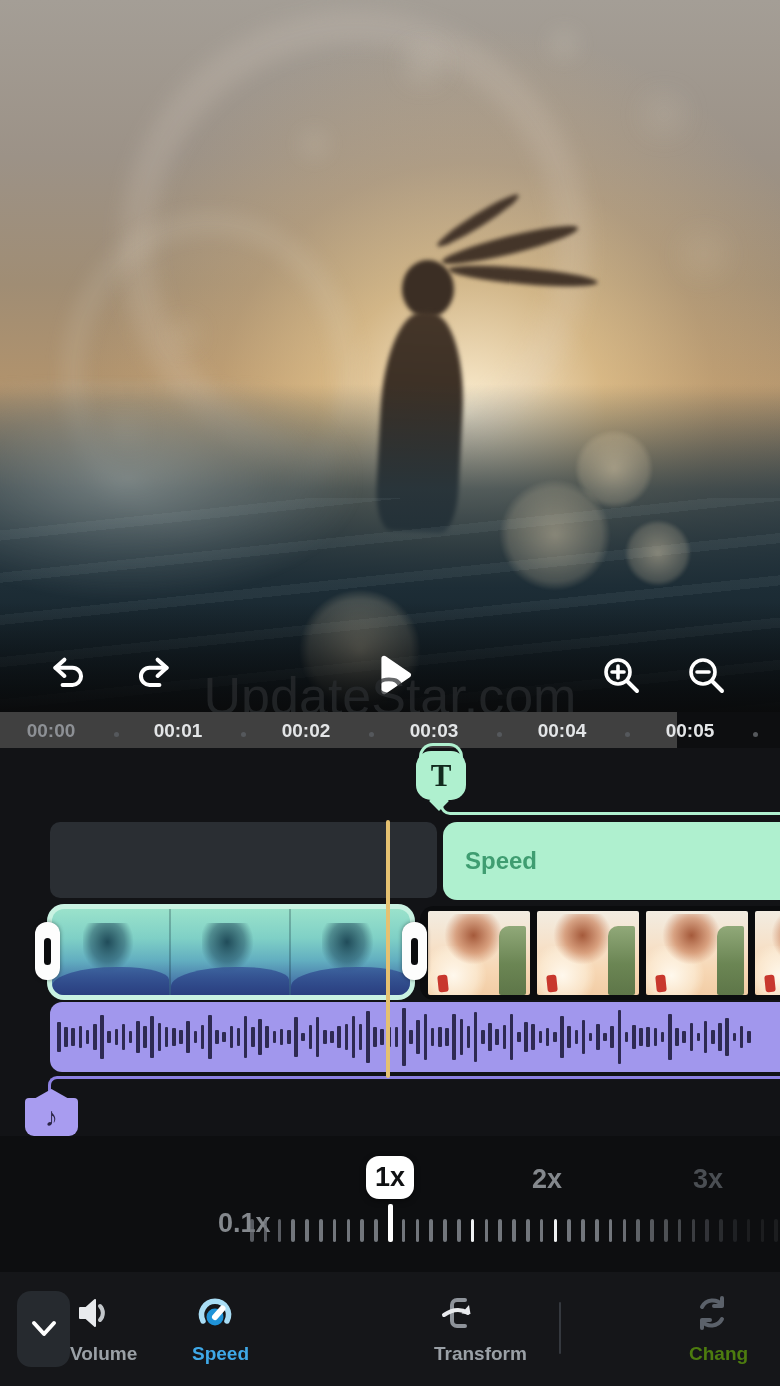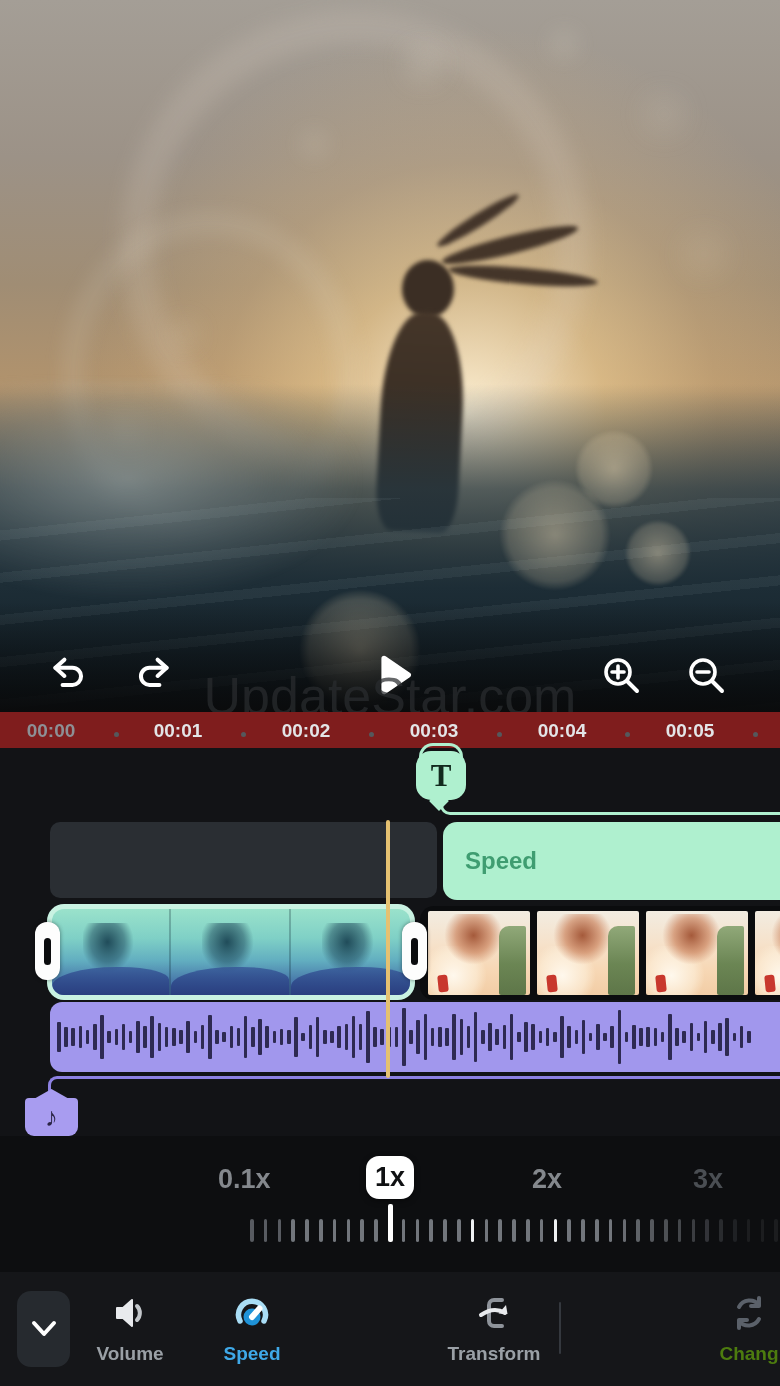--- a/index.html
+++ b/index.html
@@ -46,21 +46,21 @@
 
   .hero-title { position:absolute; left:0; top:40px; width:100%; text-align:center; color:#fcfcfc;
     font-size:66px; font-weight:700; line-height:92px; letter-spacing:.5px; text-shadow:0 1px 6px rgba(60,55,45,.35); }
 
   
   .ptool { position:absolute; top:656px; cursor:pointer; }
   .watermark { position:absolute; left:0; top:666px; width:780px; text-align:center;
     font-size:52px; color:rgba(42,45,47,0.72); letter-spacing:0; font-weight:400; pointer-events:none; }
 
   
-  .ruler { position:absolute; left:0; top:712px; width:780px; height:36px; background:#7f1d1d; }
+  .ruler { position:absolute; left:0; top:712px; width:677px; height:36px; background:#404040; }
   .ruler .time { position:absolute; top:8px; width:84px; text-align:center; font-size:19px; font-weight:700; color:#e3e5e7; }
   .ruler .time.first { color:#8d9095; }
   .ruler .dot { position:absolute; top:20px; width:5px; height:5px; border-radius:50%; background:#55585c; }
 
   
   .timeline { position:absolute; left:0; top:748px; width:780px; height:388px; background:#121316; }
 
   .tbadge-arc { position:absolute; left:419px; top:-5px; width:44px; height:20px;
     border:3px solid #aff0cf; border-bottom:none; border-radius:14px 14px 0 0; }
   .tbadge { position:absolute; left:416px; top:3px; width:50px; height:49px; background:#aff0cf;
@@ -116,34 +116,34 @@
   .mbadge { position:absolute; left:25px; top:350px; width:53px; height:38px; background:#a89cf0;
     border-radius:4px 4px 9px 9px; display:flex; align-items:center; justify-content:center;
     font-size:26px; font-weight:700; color:#2b2546; z-index:21; cursor:pointer; }
 
   .playhead { position:absolute; left:386px; top:72px; width:4px; height:258px; background:#e5c171;
     border-radius:2px; z-index:30; }
 
   
   .speed-panel { position:absolute; left:0; top:1136px; width:780px; height:136px; background:#0d0e10; }
   .sp-label { position:absolute; top:28px; font-size:27px; font-weight:700; color:#84888d; cursor:pointer; }
-  .sp-01 { left:218px; } .sp-2 { left:532px; } .sp-3 { left:693px; color:#4a4e53; }
+  .sp-01 { left:218px;margin-top:44px; } .sp-2 { left:532px; } .sp-3 { left:693px; color:#4a4e53; }
   .sp-pill { position:absolute; left:366px; top:20px; width:48px; height:43px; background:#ffffff;
     border-radius:13px; display:flex; align-items:center; justify-content:center;
     font-size:27px; font-weight:700; color:#101113; cursor:pointer; box-shadow:0 2px 6px rgba(0,0,0,.4); }
   .ticks { position:absolute; left:250px; top:68px; width:530px; height:44px; cursor:ew-resize; }
   .tick { position:absolute; top:15px; width:3.5px; height:23px; background:#72767c; border-radius:2px; }
   .tick.center { top:0; width:4.5px; height:38px; background:#ffffff; }
   .tick.bright { background:#eef0f2; }
 
   
   .bottom-bar { position:absolute; left:0; top:1272px; width:780px; height:114px; background:#151619; }
   .collapse-btn { position:absolute; left:17px; top:19px; width:53px; height:76px; background:#262a2f;
     border-radius:14px; display:flex; align-items:center; justify-content:center; cursor:pointer; }
-  .tool { position:absolute; top:18px; width:120px; display:flex; flex-direction:column; align-items:center; gap:7px; cursor:pointer; }
+  .tool { position:absolute; top:18px; width:120px; display:flex; flex-direction:column; gap:7px; cursor:pointer; }
   .tool .lbl { font-size:19px; font-weight:700; color:#9aa0a6; white-space:nowrap; }
   .tool.active .lbl { color:#3fa9e8; }
   .tool.dim .lbl { color:#4d7c0f; }
   .t-volume { left:70px; } .t-speed { left:192px; } .t-crop { left:313px; }
   .t-transform { left:434px; } .t-split { left:568px; } .t-change { left:689px; }
   .toolbar-divider { position:absolute; left:559px; top:30px; width:2px; height:52px; background:#34383e; border-radius:1px; }
   .icon-box { width:46px; height:46px; display:flex; align-items:center; justify-content:center; }
 </style>
 </head>
 <body>

